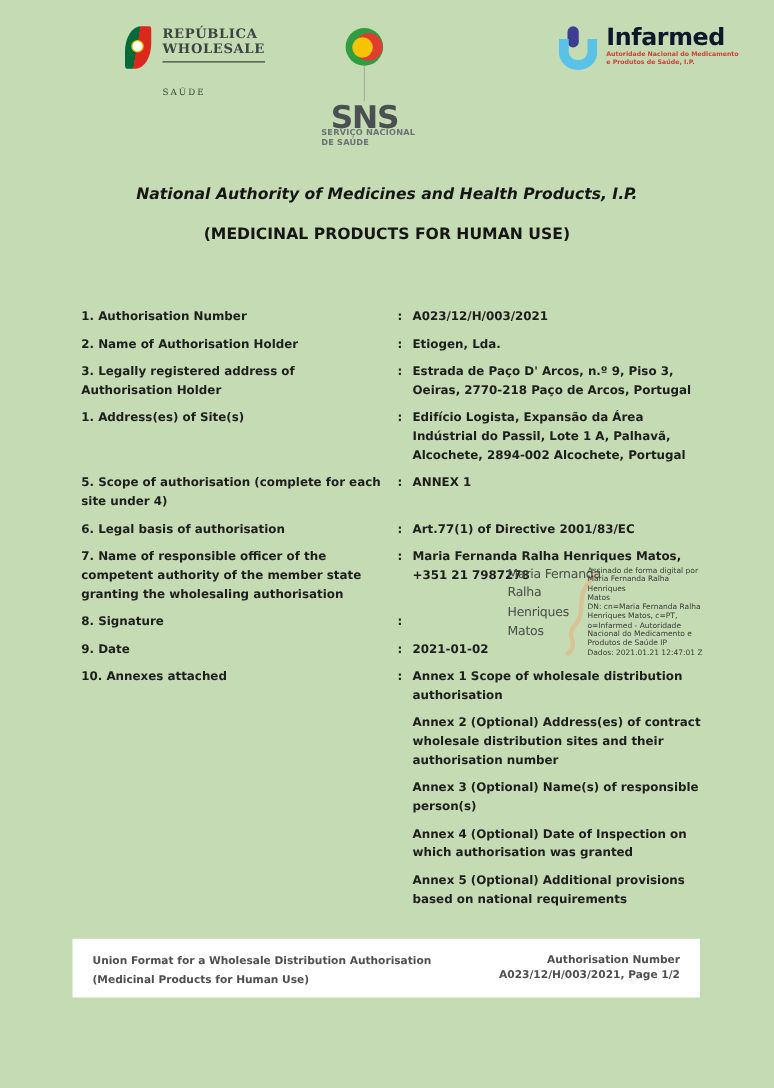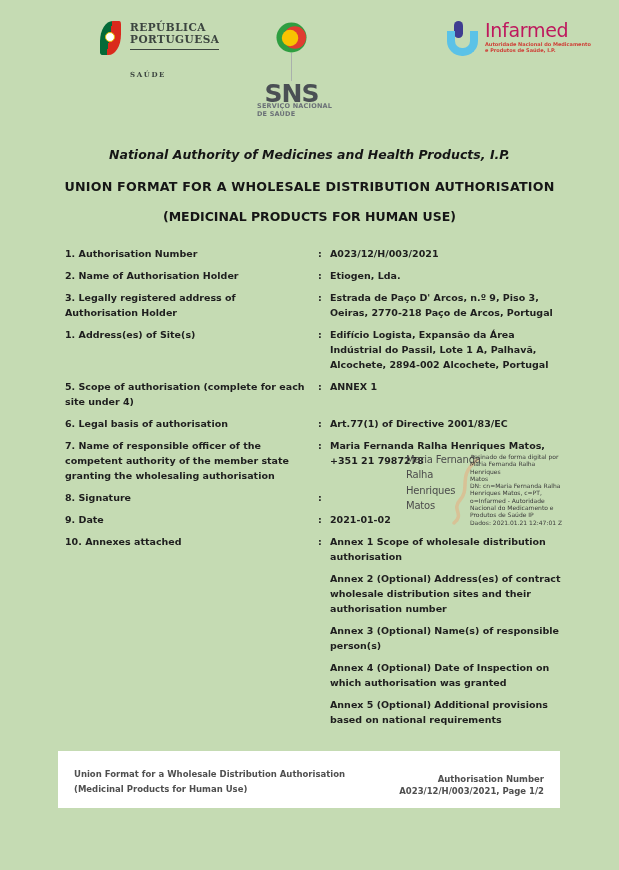--- a/index.html
+++ b/index.html
@@ -16,34 +16,34 @@
   
   .gov-logo{position:absolute;left:100px;top:21px;display:flex;align-items:flex-start;}
   .gov-flag{width:21px;height:34px;border-radius:60% 8% 60% 8%;
     background:linear-gradient(100deg,#046a38 46%,#da291c 46%);
     position:relative;margin-right:9px;}
   .gov-flag .sphere{position:absolute;left:5px;top:11px;width:10px;height:10px;border-radius:50%;
     background:#fff;border:1.5px solid #e8c300;box-sizing:border-box;}
   .gov-text{font-family:"DejaVu Serif",serif;color:#3c4540;}
   .gov-text .l1{font-size:10.5px;font-weight:bold;letter-spacing:.5px;line-height:12px;}
   .gov-text .rule{height:1px;background:#3c4540;margin:4px 0 3px 0;width:100%;}
-  .gov-text .dept{font-size:7px;font-weight:bold;letter-spacing:1.6px;margin-top:20px;}
+  .gov-text .dept{font-size:7px;font-weight:normal;letter-spacing:1.6px;margin-top:20px;}
 
   .sns-logo{position:absolute;left:251px;top:22px;display:flex;align-items:center;flex-direction:column;}
   .sns-circle{width:31px;height:31px;display:block;}
   .sns-divider{width:1px;height:28px;background:#a9b0ac;margin:0 7px 0 6px;}
   .sns-abbr{font-size:25px;font-weight:bold;color:#4a4f54;letter-spacing:-1px;line-height:25px;}
   .sns-tag{margin-left:6px;color:#6b7177;font-size:6.5px;font-weight:bold;line-height:8px;letter-spacing:.2px;align-self:center;margin-top:-4px;}
 
   .infarmed-logo{position:absolute;left:447px;top:20px;display:flex;align-items:flex-start;}
   .inf-icon{position:relative;width:34px;height:40px;margin-right:4px;}
   .inf-icon .stem{position:absolute;left:7px;top:1px;width:9px;height:17px;background:#3f3d91;border-radius:5px;}
   .inf-icon .u{position:absolute;left:0px;top:11px;width:31px;height:25px;box-sizing:border-box;
     border:8px solid #5bc2e7;border-top:none;border-radius:0 0 15px 15px;}
-  .inf-text .name{font-size:19px;color:#be185d;line-height:21px;font-weight:normal;letter-spacing:-.3px;}
+  .inf-text .name{font-size:19px;color:#0f172a;line-height:21px;font-weight:bold;letter-spacing:-.3px;}
   .inf-text .tag{font-size:5px;color:#cf4037;line-height:6px;font-weight:bold;}
 
   
   .title{position:absolute;left:0;top:147px;width:619px;text-align:center;color:#161616;}
   .title .t1{font-size:12.5px;font-weight:bold;font-style:italic;margin:0 0 17px 0;}
   .title .t2{font-size:12.7px;font-weight:bold;margin:0 0 15px 0;letter-spacing:.2px;}
   .title .t3{font-size:12.5px;font-weight:bold;margin:0;}
 
   
   .fields{position:absolute;left:65px;top:246px;width:497px;font-size:9.5px;font-weight:bold;line-height:15px;}
@@ -55,37 +55,37 @@
   .val p:last-child{margin-bottom:0;}
 
   
   .sig-name{position:absolute;left:406px;top:452px;width:70px;font-size:10px;line-height:15.3px;
     color:#4c4c4c;font-weight:normal;letter-spacing:-.2px;white-space:nowrap;}
   .sig-squiggle{position:absolute;left:441px;top:456px;}
   .sig-details{position:absolute;left:470px;top:453px;width:95px;font-size:6px;line-height:7.3px;
     color:#3a3a3a;font-weight:normal;}
 
   
-  .footer{position:absolute;left:58px;top:751px;width:502px;height:57px;background:#ffffff;
-    box-sizing:border-box;padding:11px 16px;display:flex;align-items:flex-end;}
+  .footer{position:absolute;left:58px;top:751px;width:502px;height:47px;background:#ffffff;
+    box-sizing:border-box;padding:11px 16px;display:flex;align-items:flex-start;}
   .footer .f-left{width:320px;font-size:8.5px;font-weight:bold;color:#4f4f4f;line-height:15px;}
   .footer .f-right{flex:1;text-align:right;font-size:8.5px;font-weight:bold;color:#4f4f4f;line-height:12px;}
 </style>
 </head>
 <body>
 
 <div class="page">
 
   <div class="gov-logo">
     <div class="gov-flag">
         <div class="sphere"></div>
       </div>
     <div class="gov-text">
       <div class="l1">REPÚBLICA</div>
-      <div class="l1">PORTUGUESA</div>
+      <div class="l1">WHOLESALE</div>
       <div class="rule"></div>
       <div class="dept">SAÚDE</div>
     </div>
   </div>
 
   <div class="sns-logo">
     <svg class="sns-circle" viewBox="0 0 32 32">
       <circle cx="16" cy="16" r="15.5" fill="#2f9e41"></circle>
       <circle cx="19.5" cy="16" r="11.5" fill="#e03c31"></circle>
       <circle cx="14.5" cy="16.5" r="8.5" fill="#f8c301"></circle>
@@ -105,21 +105,20 @@
     </div>
     <div class="inf-text">
       <div class="name">Infarmed</div>
       <div class="tag">Autoridade Nacional do Medicamento</div>
       <div class="tag">e Produtos de Saúde, I.P.</div>
     </div>
   </div>
 
   <div class="title">
     <div class="t1">National Authority of Medicines and Health Products, I.P.</div>
-    <div class="t2">UNION FORMAT FOR A WHOLESALE DISTRIBUTION AUTHORISATION</div>
     <div class="t3">(MEDICINAL PRODUCTS FOR HUMAN USE)</div>
   </div>
 
   <div class="fields">
 
     <div class="row">
       <div class="lbl">1. Authorisation Number</div>
       <div class="sep">:</div>
       <div class="val">A023/12/H/003/2021</div>
     </div>

